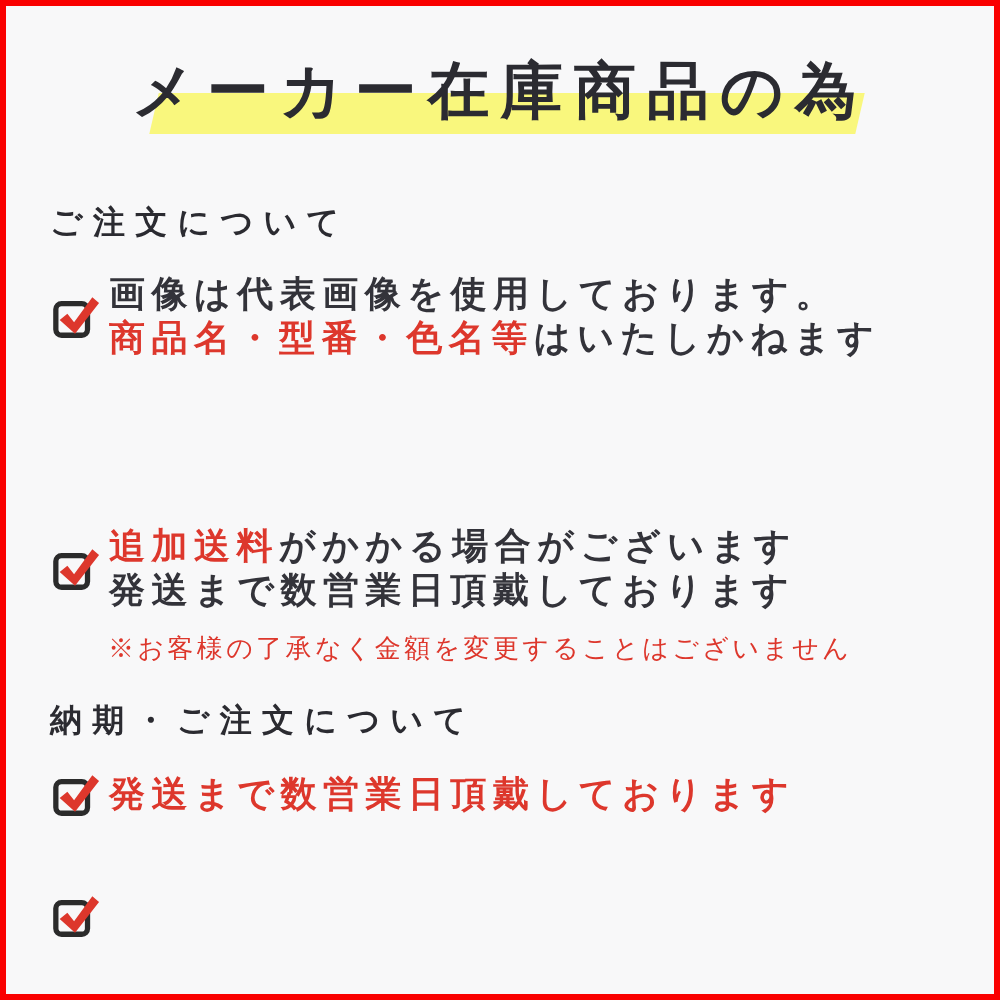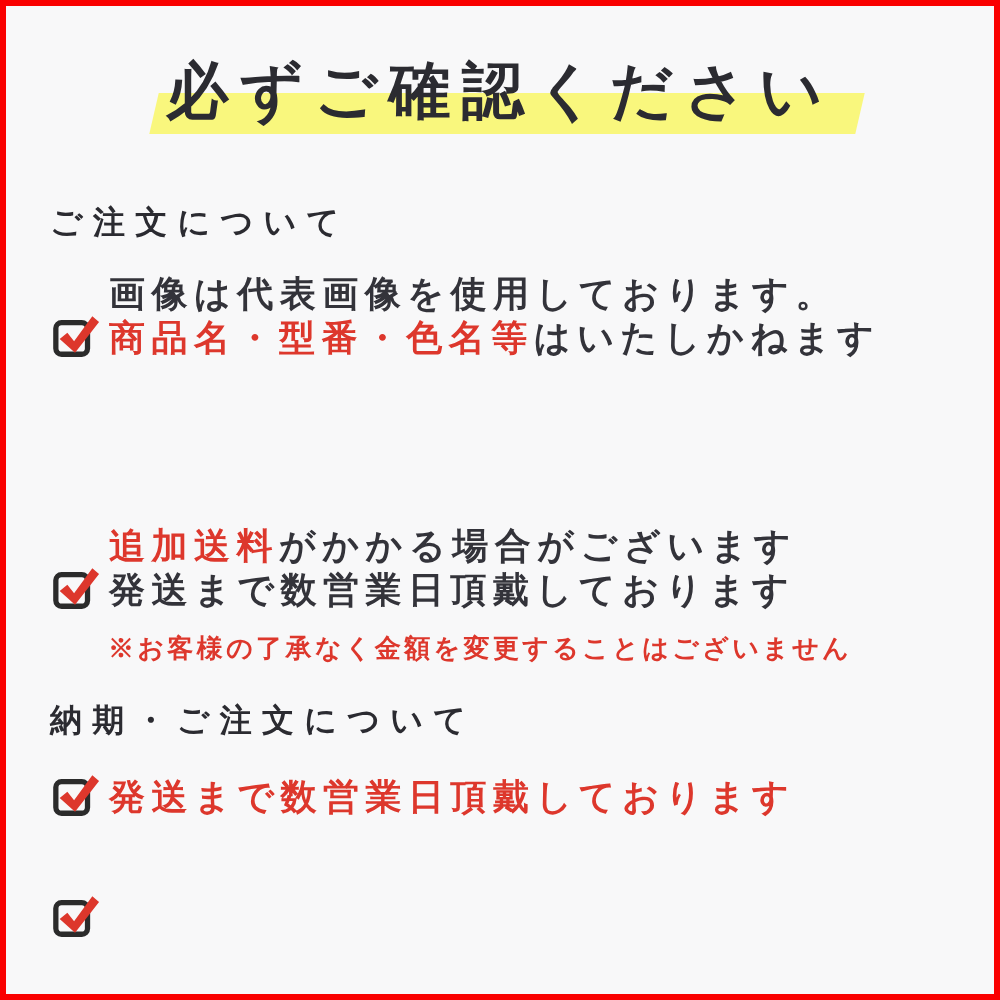--- a/index.html
+++ b/index.html
@@ -49,21 +49,21 @@
     letter-spacing:0.32em;
     color:var(--heading-dark);
     white-space:nowrap;
   }
   .heading-order{top:188px;}
   .heading-stock{top:686px;}
   .item{
     position:absolute;
     left:46px;
     display:flex;
-    align-items:flex-end;
+    align-items:center;
     gap:9px;
   }
   .item-1{top:266px;}
   .item-2{top:388px;}
   .item-3{top:518px;}
   .item-4{top:763px;}
   .item-5{top:884px;}
   .check-icon{
     width:48px;height:48px;
     flex:none;
@@ -76,33 +76,33 @@
     font-weight:600;
     color:var(--text-dark);
     white-space:nowrap;
   }
   .red{color:var(--accent-red);}
   .note{
     position:absolute;
     left:102px;top:626px;
     font-size:26px;line-height:34px;
     letter-spacing:0.13em;
-    font-weight:700;
+    font-weight:400;
     color:var(--accent-red);
     white-space:nowrap;
   }
 </style>
 </head>
 <body>
 
 <div class="page">
 
   <div class="title-wrap">
     <div class="title-highlight"></div>
-    <div class="title-text">必ずご確認ください</div>
+    <div class="title-text">メーカー在庫商品の為</div>
   </div>
 
   <div class="section-heading heading-order">ご注文について</div>
 
   <div class="item item-1">
     <svg class="check-icon" viewBox="0 0 50 50" aria-hidden="true">
       <rect x="4" y="11" width="33" height="33" rx="6" fill="none" stroke="#2b2b2b" stroke-width="5.5"></rect>
       <polygon points="8,28 16,21.5 23,30.5 42,4.5 49,10.5 24,42.5" fill="#dd372c"></polygon>
     </svg>
     <div class="lines">

